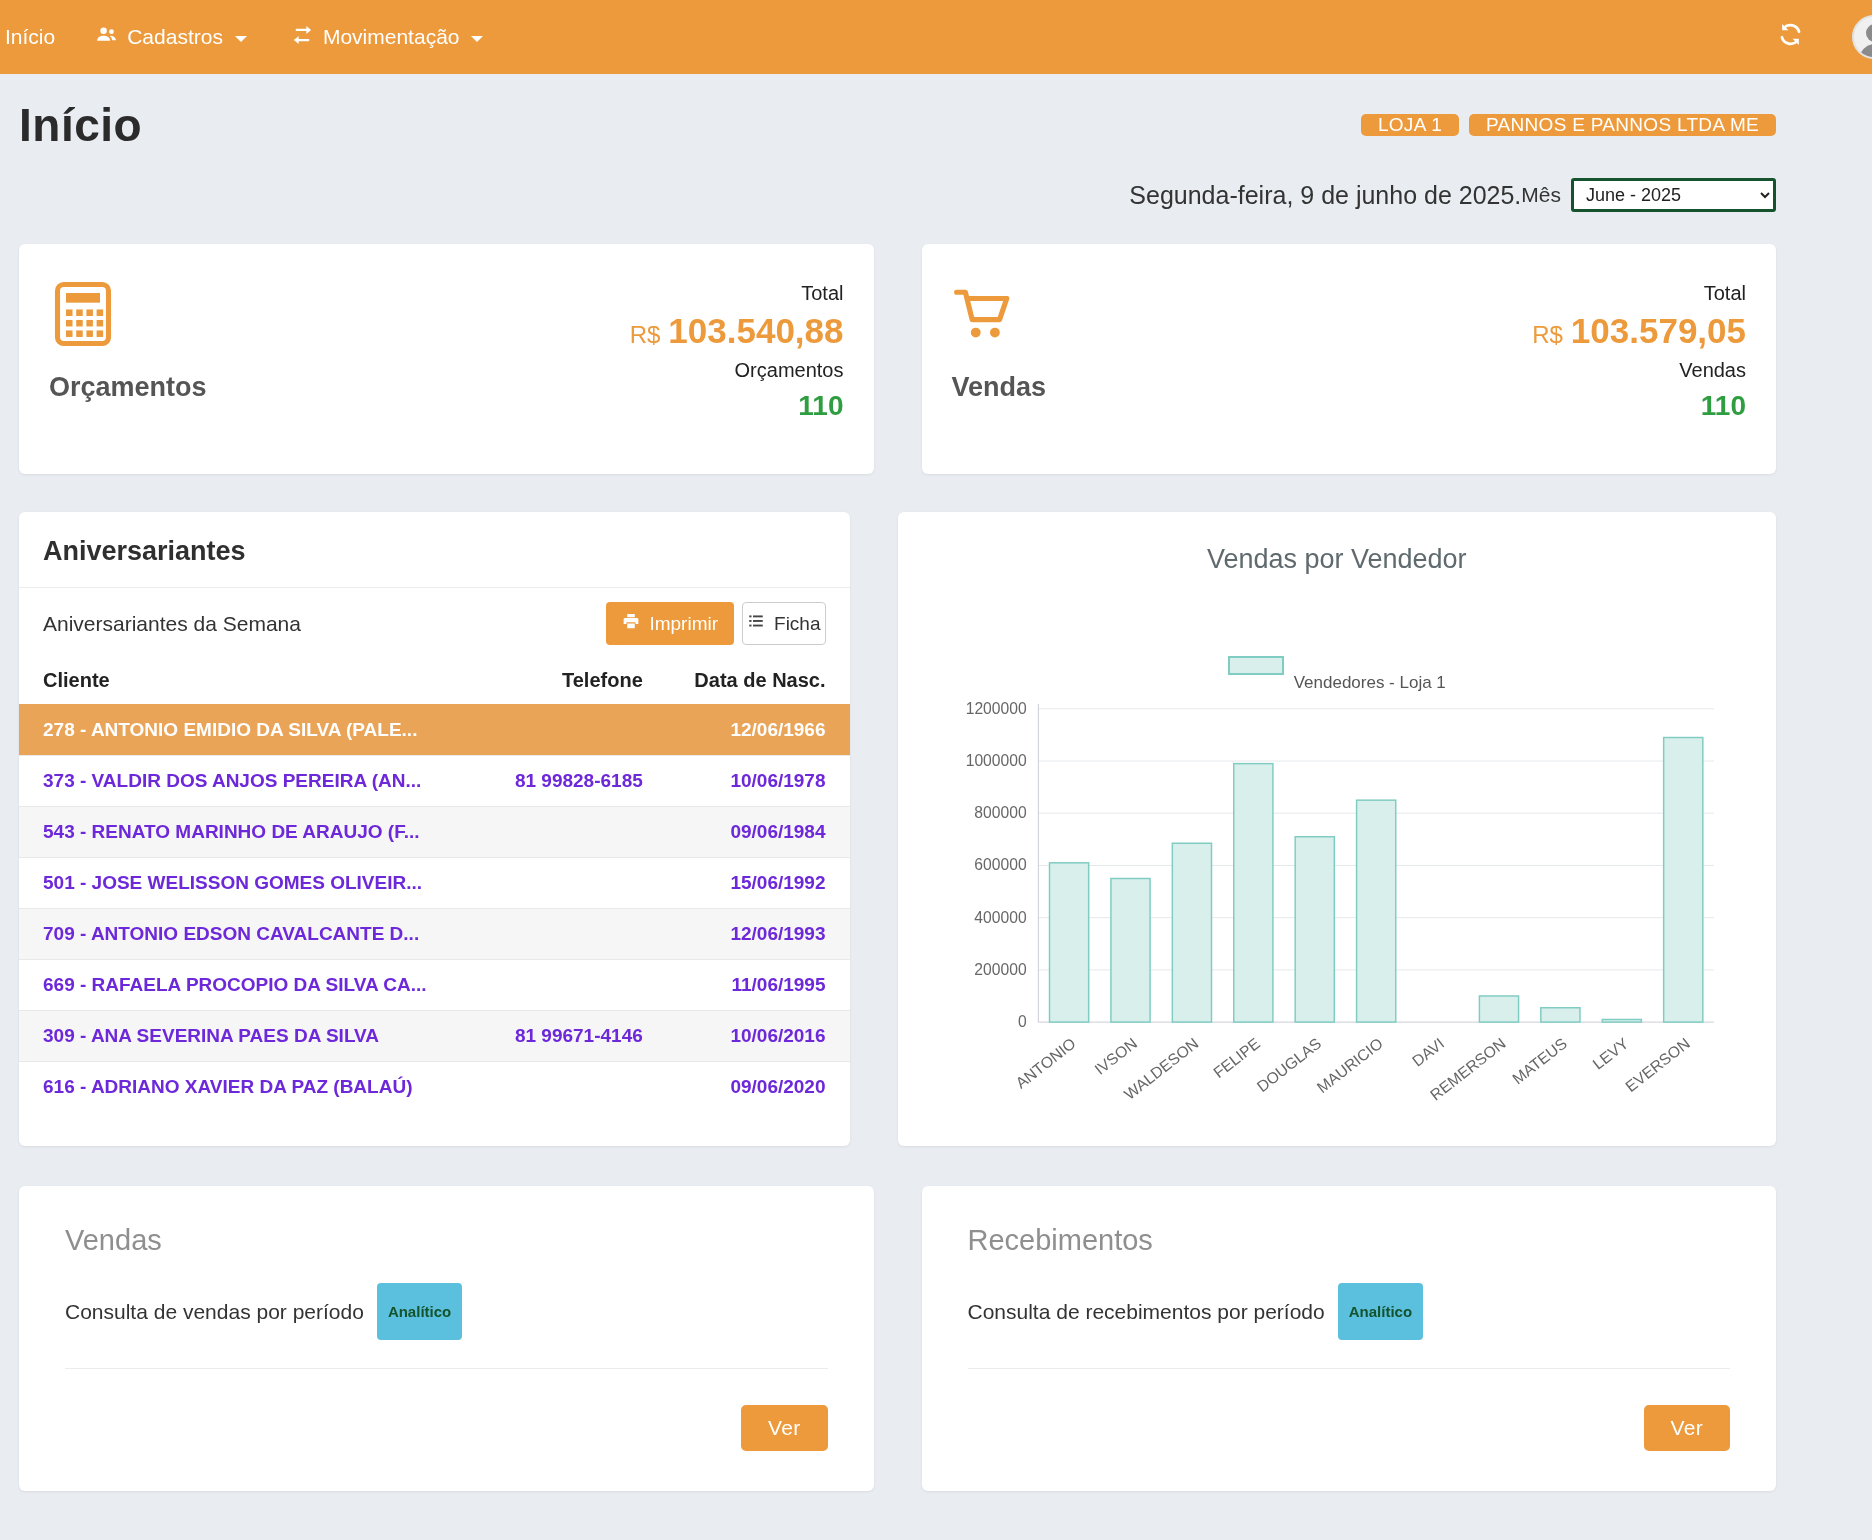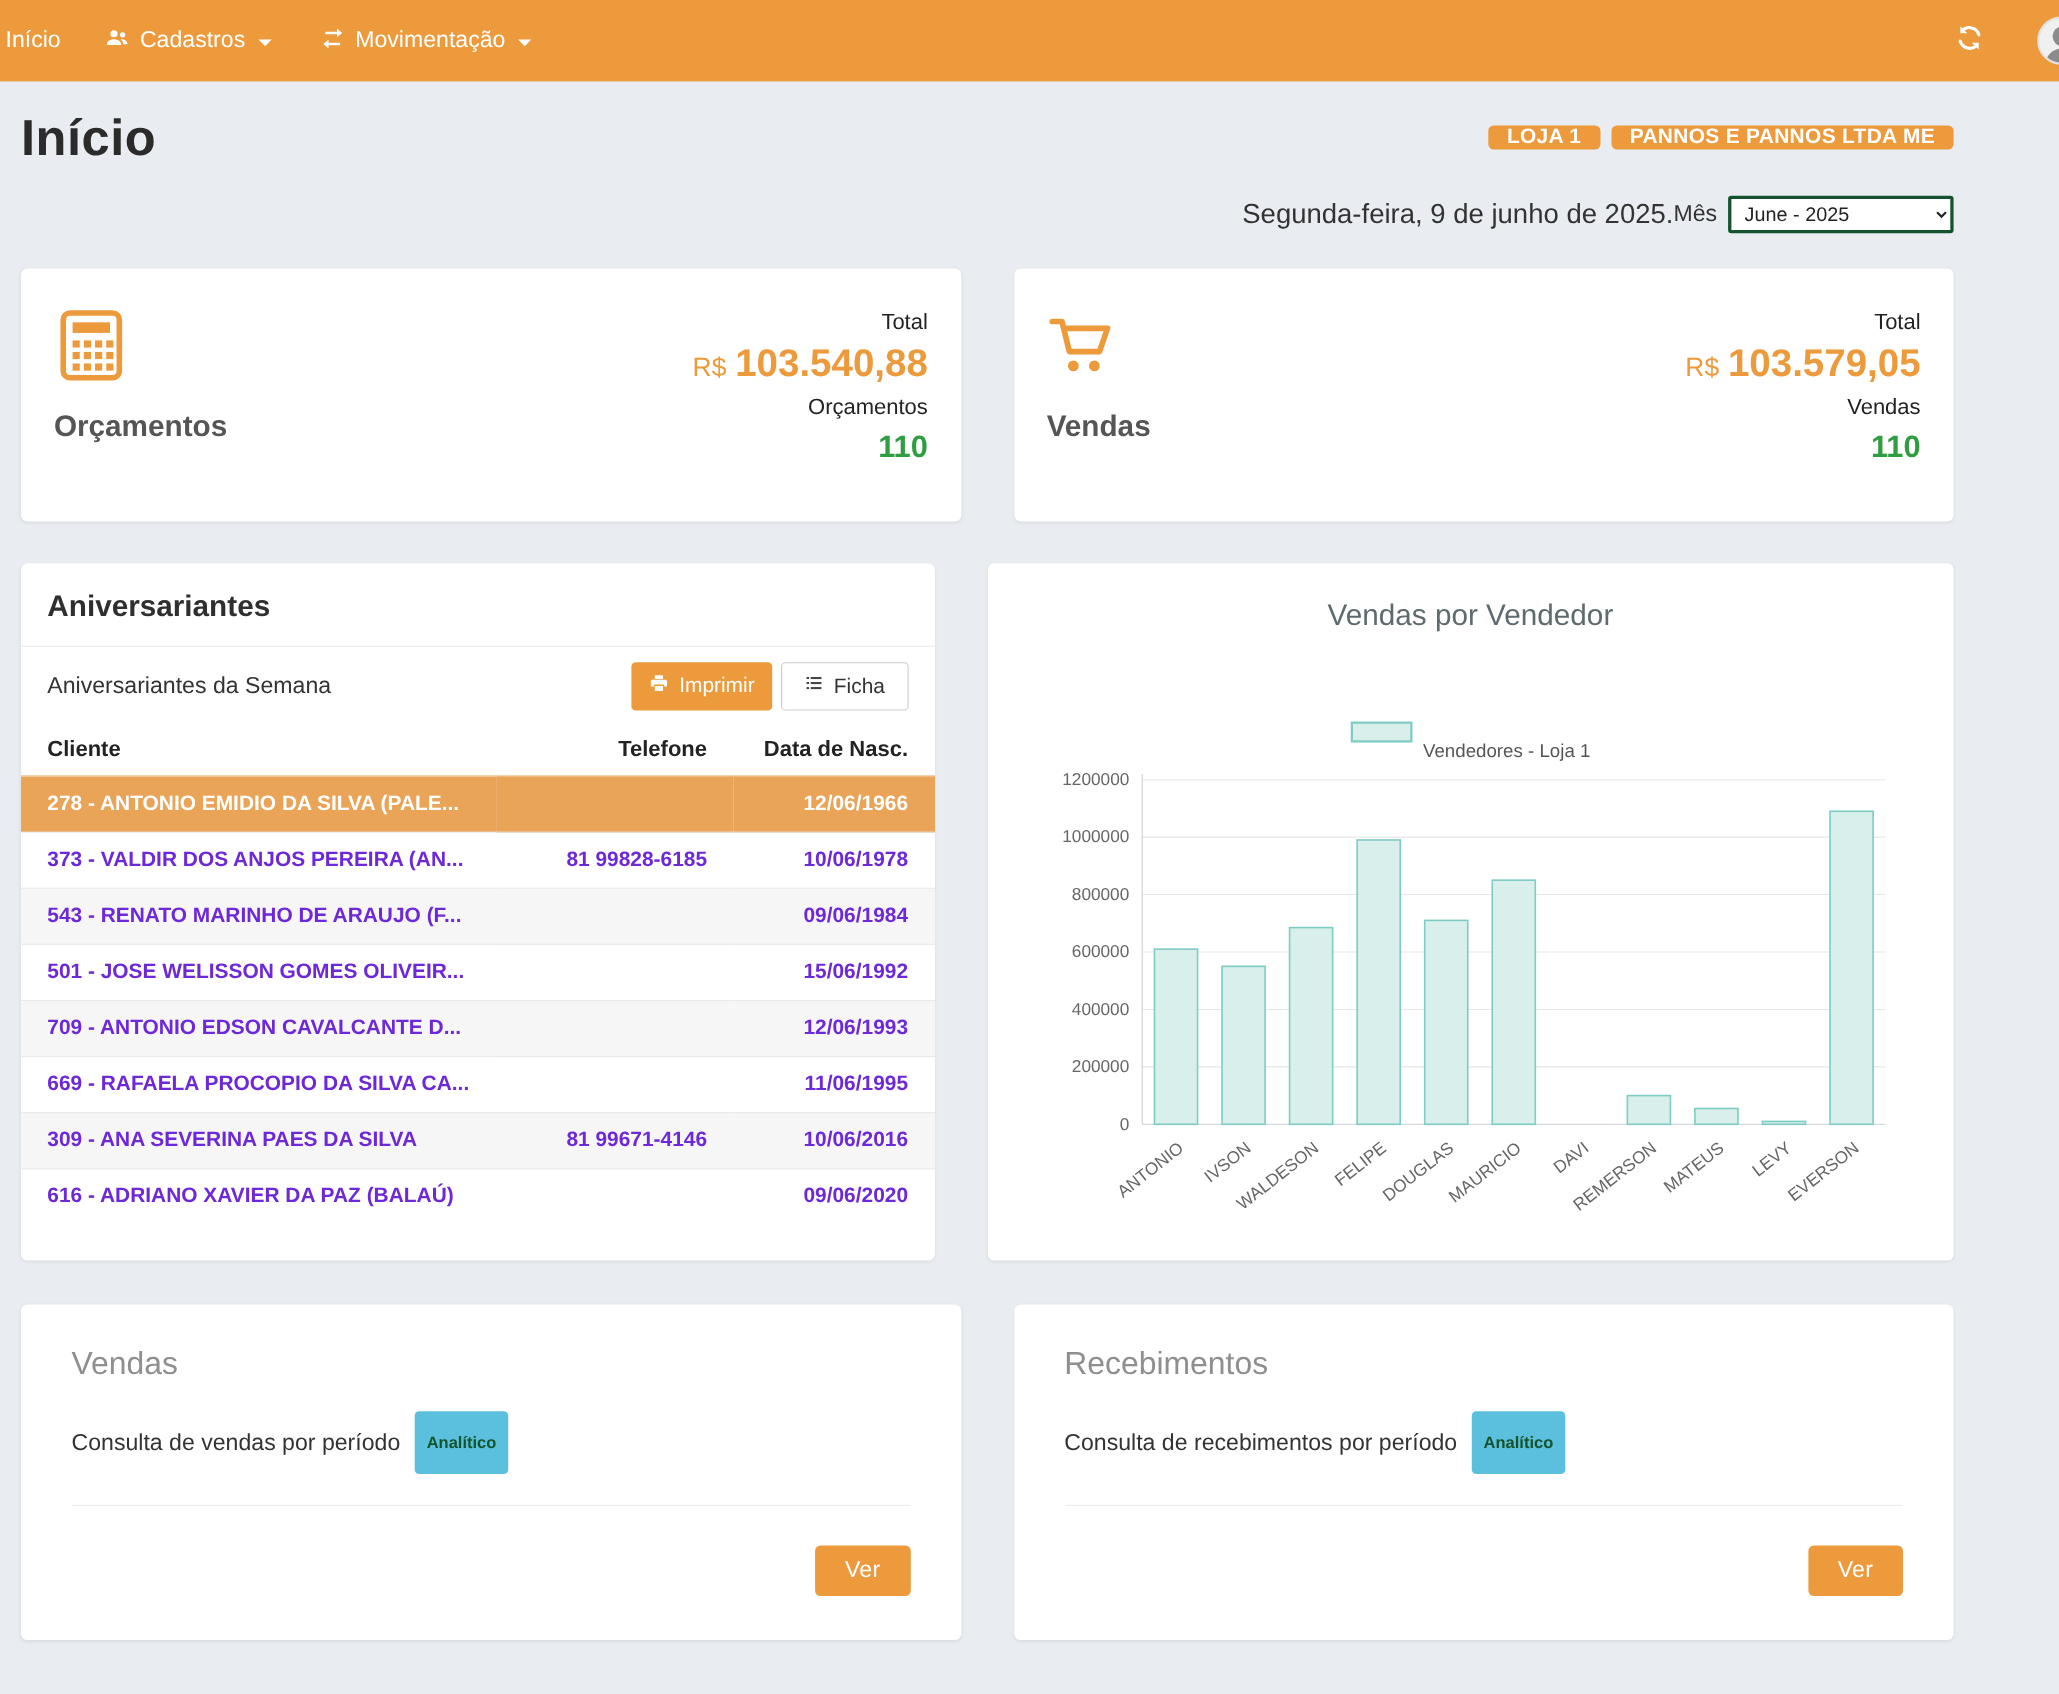--- a/index.html
+++ b/index.html
@@ -23,21 +23,21 @@
   .avatar{ width:44px; height:44px; border-radius:50%; background:#f0f0f0; border:2px solid #e2e2e2; margin-left:26px; margin-right:-24px; position:relative; overflow:hidden; flex:0 0 auto; }
   .avatar::before{ content:""; position:absolute; left:12px; top:7px; width:18px; height:18px; border-radius:50%; background:#8b8b8b; }
   .avatar::after{ content:""; position:absolute; left:5px; top:27px; width:32px; height:20px; border-radius:16px 16px 0 0; background:#8b8b8b; }
 
   
   .content{ padding:24px 96px 0 19px; }
   .page-header{ display:flex; justify-content:space-between; align-items:center; }
   .page-title{ font-size:46px; font-weight:600; color:#2b2b2b; letter-spacing:0.5px; }
   .header-buttons{ display:flex; gap:10px; }
   .btn-orange{ background:var(--accent); color:#fff; border:none; border-radius:5px; font-family:inherit;
-               font-size:19px; font-weight:bold; padding:0 17px; cursor:pointer; letter-spacing:0.3px; }
+               font-size:19px; font-weight:normal; padding:0 17px; cursor:pointer; letter-spacing:0.3px; }
 
   .date-row{ display:flex; justify-content:flex-end; align-items:center; margin-top:26px; }
   .date-text{ font-size:25px; color:#333; }
   .month-picker{ display:flex; align-items:center; gap:10px; font-size:21px; color:#333; }
   .month-picker select{ width:205px; height:34px; font-family:inherit; font-size:18px; border:3px solid #14532d; border-radius:3px; background:#fff; padding:0 8px; color:#222; }
 
   .card{ background:#fff; border-radius:6px; box-shadow:0 1px 3px rgba(0,0,0,0.07); }
 
   
   .summary-row{ display:flex; gap:48px; margin-top:32px; }
@@ -55,21 +55,21 @@
   
   .middle-row{ display:flex; gap:48px; margin-top:38px; }
   .panel{ flex:1; height:634px; overflow:hidden; display:flex; flex-direction:column; }
   .panel-header{ padding:24px 24px 20px; font-size:27px; font-weight:bold; color:#2f2f2f; border-bottom:1px solid #ececec; }
   .panel-subrow{ display:flex; justify-content:space-between; align-items:center; padding:14px 24px; }
   .panel-subtitle{ font-size:21px; color:#333; }
   .panel-actions{ display:flex; gap:8px; }
   .btn-print{ background:var(--accent); color:#fff; border:none; border-radius:4px; font-family:inherit; font-size:19px;
               padding:9px 16px; display:flex; align-items:center; gap:9px; cursor:pointer; }
   .btn-ficha{ background:#fff; color:#333; border:1px solid #ccc; border-radius:4px; font-family:inherit; font-size:19px;
-              padding:9px 20px; display:flex; align-items:flex-end; gap:9px; cursor:pointer; }
+              padding:9px 4px; display:flex; align-items:center; gap:9px; cursor:pointer; }
 
   .table-wrap{ flex:1; overflow:hidden; }
   table{ width:100%; border-collapse:collapse; table-layout:fixed; }
   th{ text-align:left; font-size:20px; font-weight:bold; color:#222; padding:10px 24px 12px; }
   td{ font-size:19px; font-weight:bold; color:#6d28d9; padding:14px 24px; border-top:1px solid #e9e9e9; }
   .col-client{ width:52%; }
   .col-phone{ width:26%; text-align:right; }
   .col-date{ width:22%; text-align:right; }
   td.col-client, th.col-client{ white-space:nowrap; overflow:hidden; }
   tbody tr:nth-child(odd) td{ background:#f6f6f6; }

